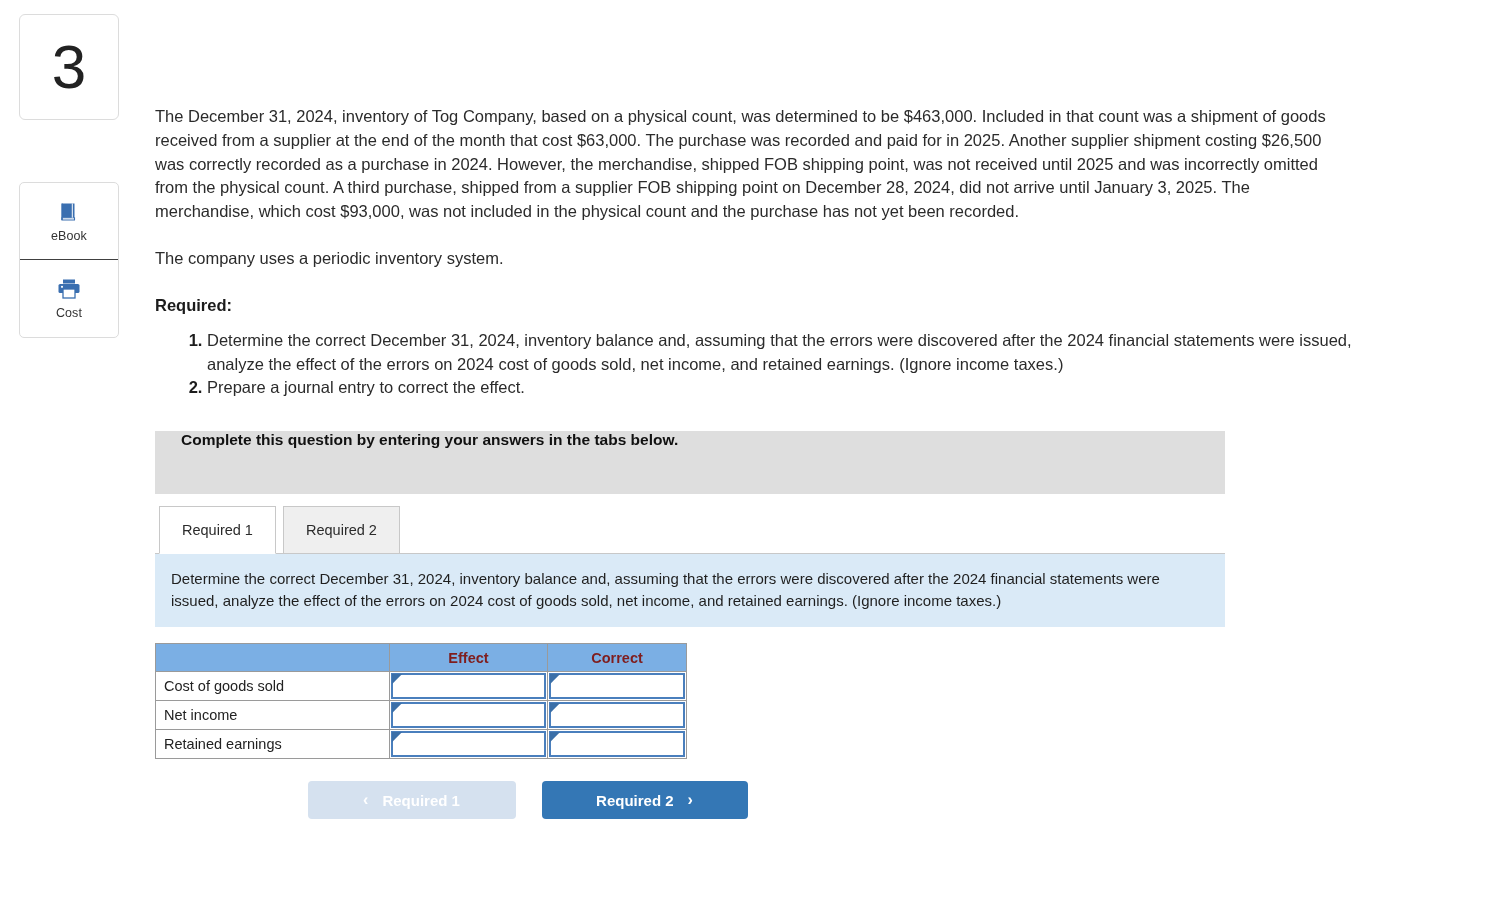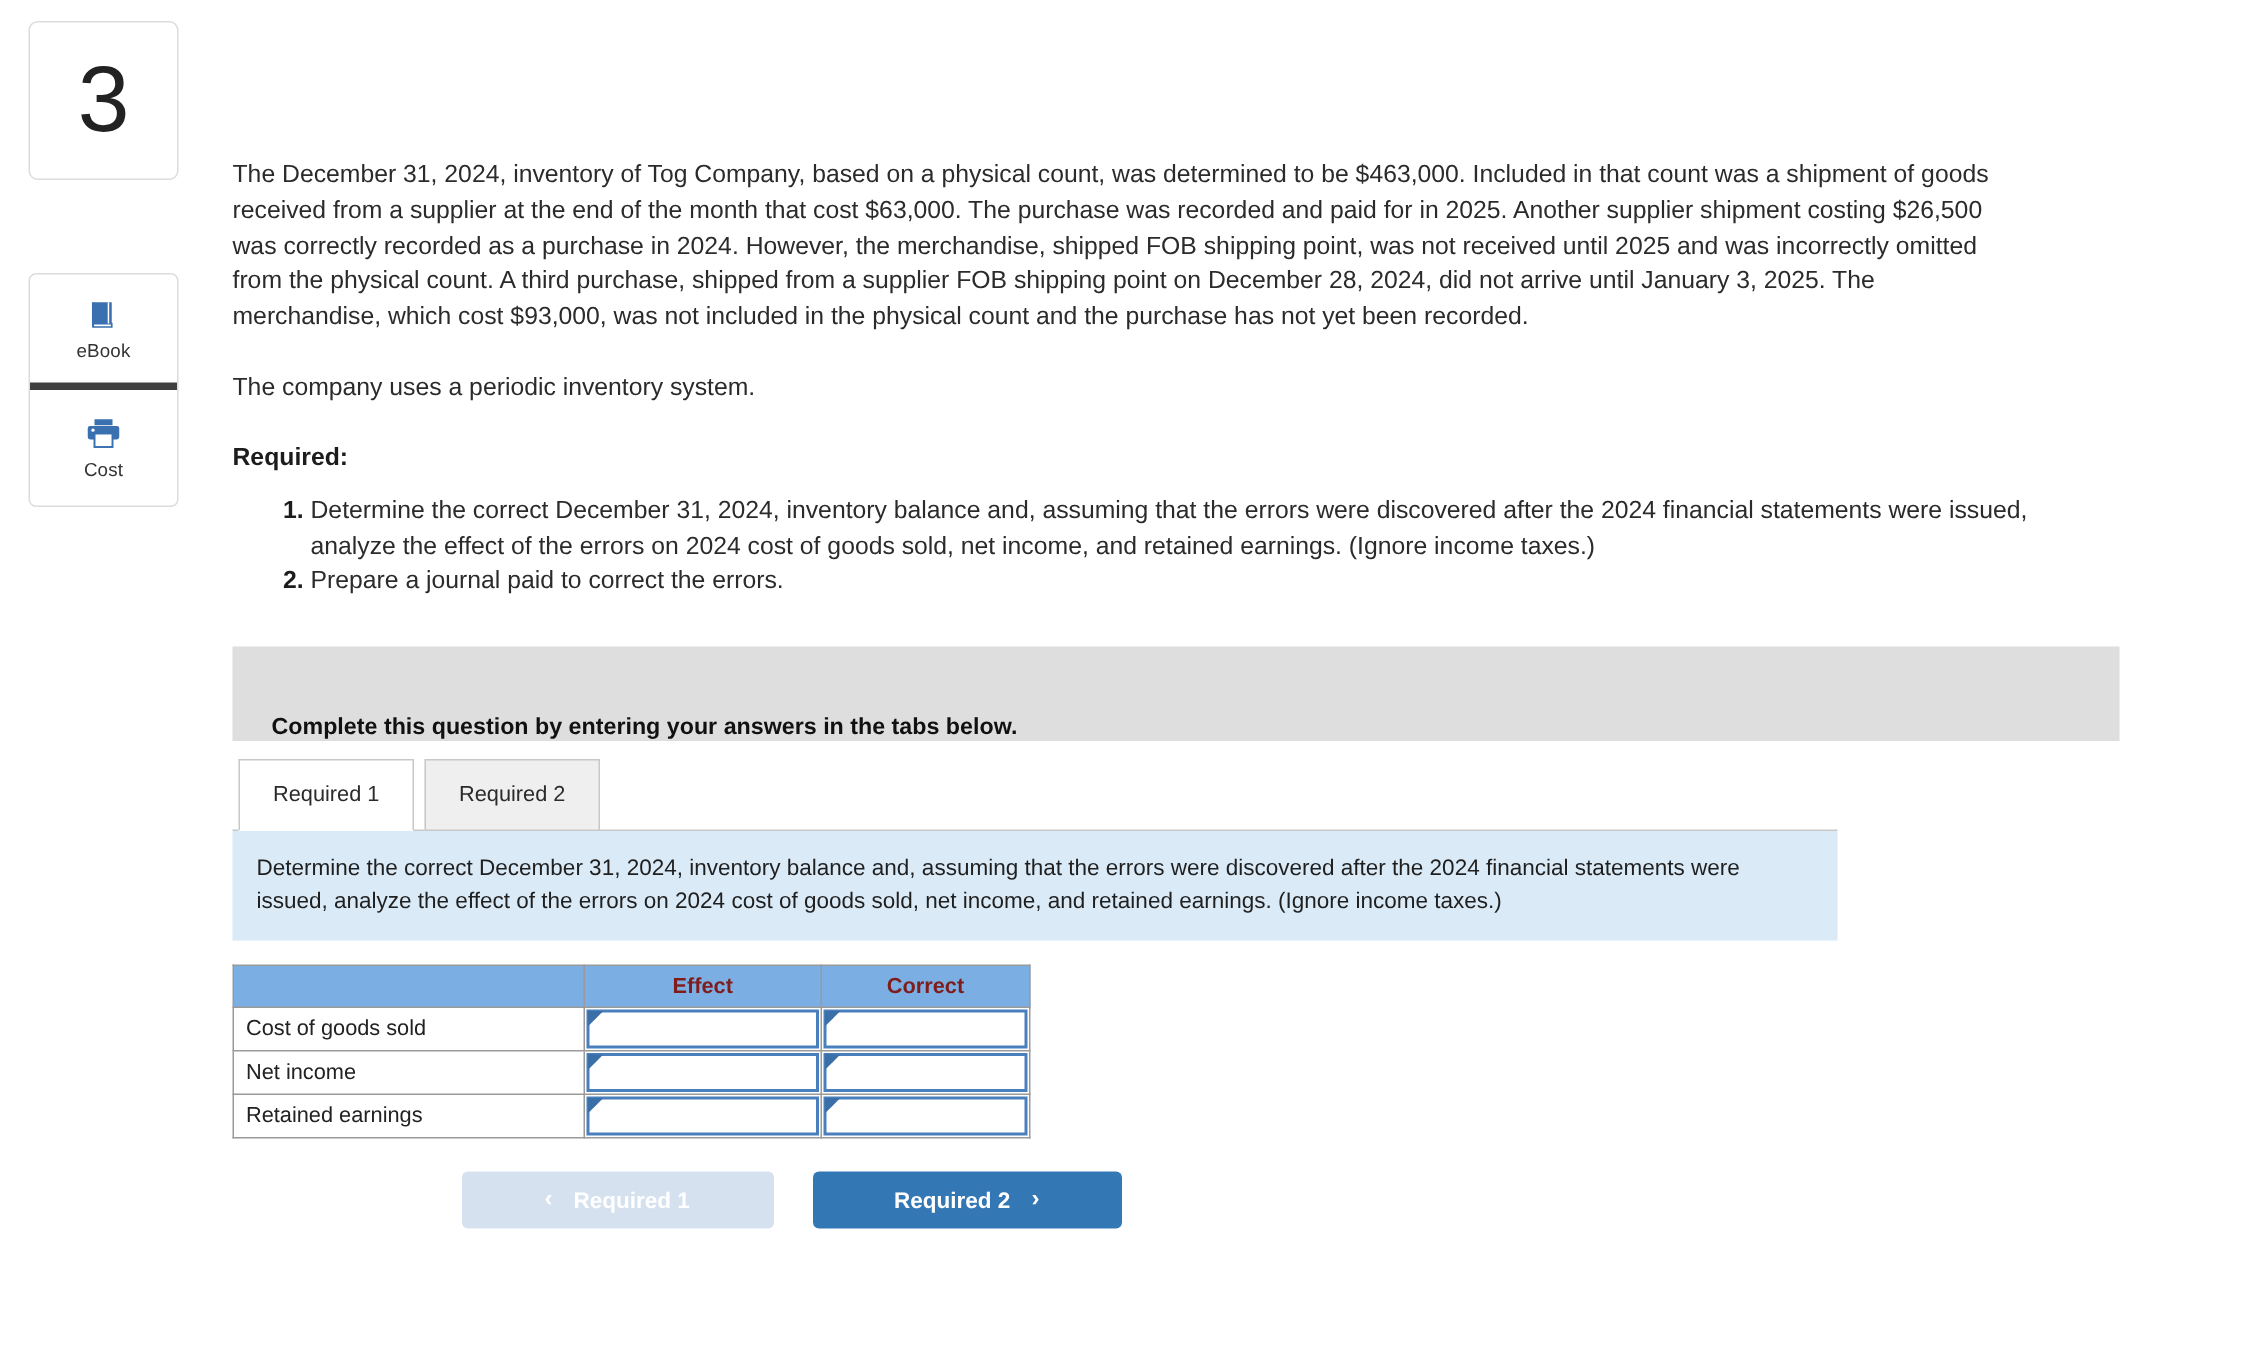--- a/index.html
+++ b/index.html
@@ -50,21 +50,21 @@
   .tool-group {
     margin-top: 62px;
     width: 100px;
     border: 1px solid #dcdcdc;
     border-radius: 5px;
     background: #ffffff;
     overflow: hidden;
   }
   .tool-item {
     height: 77px;
-    border-bottom: 5px solid #404040;
+    border-bottom: 1px solid #404040;
     display: flex;
     flex-direction: column;
     align-items: center;
     justify-content: center;
     gap: 5px;
     cursor: pointer;
   }
   .tool-item:last-child { border-bottom: none; }
   .tool-item .lbl {
     font-size: 12.5px;
@@ -110,25 +110,25 @@
     line-height: 23.8px;
     color: #2b2b2b;
     width: 1210px;
   }
   ol.req-list li { margin-bottom: 0; }
   ol.req-list li::marker { font-weight: bold; color: #1c1c1c; }
 
   
   .grey-bar {
     margin-top: 31px;
-    width: 1258px;
+    width: 1070px;
     height: 63px;
     background: #dedede;
     display: flex;
-    align-items: flex-end;
+    align-items: flex-start;
     padding-left: 26px;
   }
   .grey-bar .txt {
     font-size: 15.5px;
     font-weight: bold;
     color: #111111;
   }
 
   
   .tabstrip {
@@ -320,21 +320,21 @@
   <div class="main">
 
     <div class="body-text">The December 31, 2024, inventory of Tog Company, based on a physical count, was determined to be $463,000. Included in that count was a shipment of goods received from a supplier at the end of the month that cost $63,000. The purchase was recorded and paid for in 2025. Another supplier shipment costing $26,500 was correctly recorded as a purchase in 2024. However, the merchandise, shipped FOB shipping point, was not received until 2025 and was incorrectly omitted from the physical count. A third purchase, shipped from a supplier FOB shipping point on December 28, 2024, did not arrive until January 3, 2025. The merchandise, which cost $93,000, was not included in the physical count and the purchase has not yet been recorded.</div>
 
     <div class="para2">The company uses a periodic inventory system.</div>
 
     <div class="req-head">Required:</div>
 
     <ol class="req-list">
       <li>Determine the correct December 31, 2024, inventory balance and, assuming that the errors were discovered after the 2024 financial statements were issued, analyze the effect of the errors on 2024 cost of goods sold, net income, and retained earnings. (Ignore income taxes.)</li>
-      <li>Prepare a journal paid to correct the errors.</li>
+      <li>Prepare a journal entry to correct the effect.</li>
     </ol>
 
     <div class="grey-bar">
       <span class="txt">Complete this question by entering your answers in the tabs below.</span>
     </div>
 
     <div class="tabstrip">
       <div class="tab active">
         <span>Required 1</span>
       </div>

